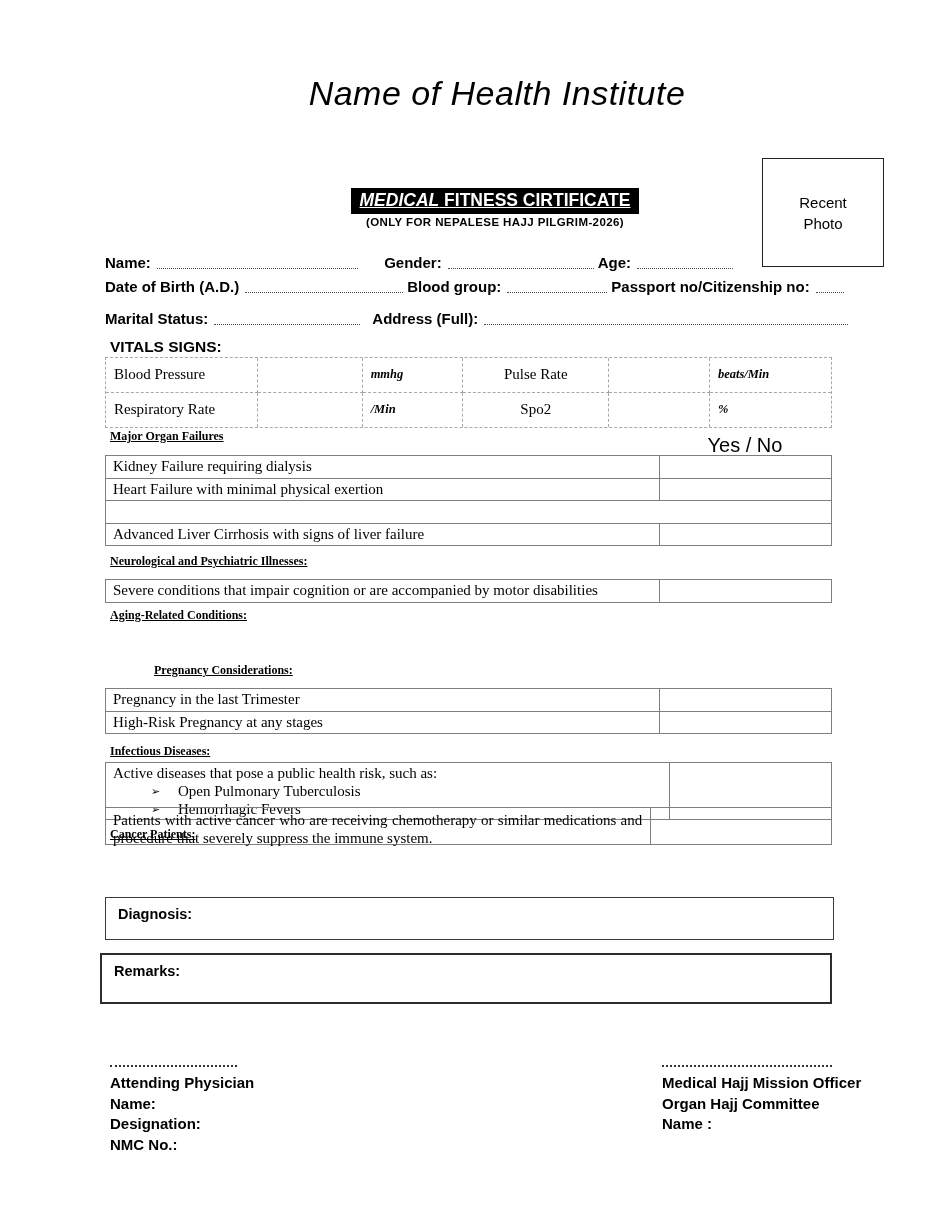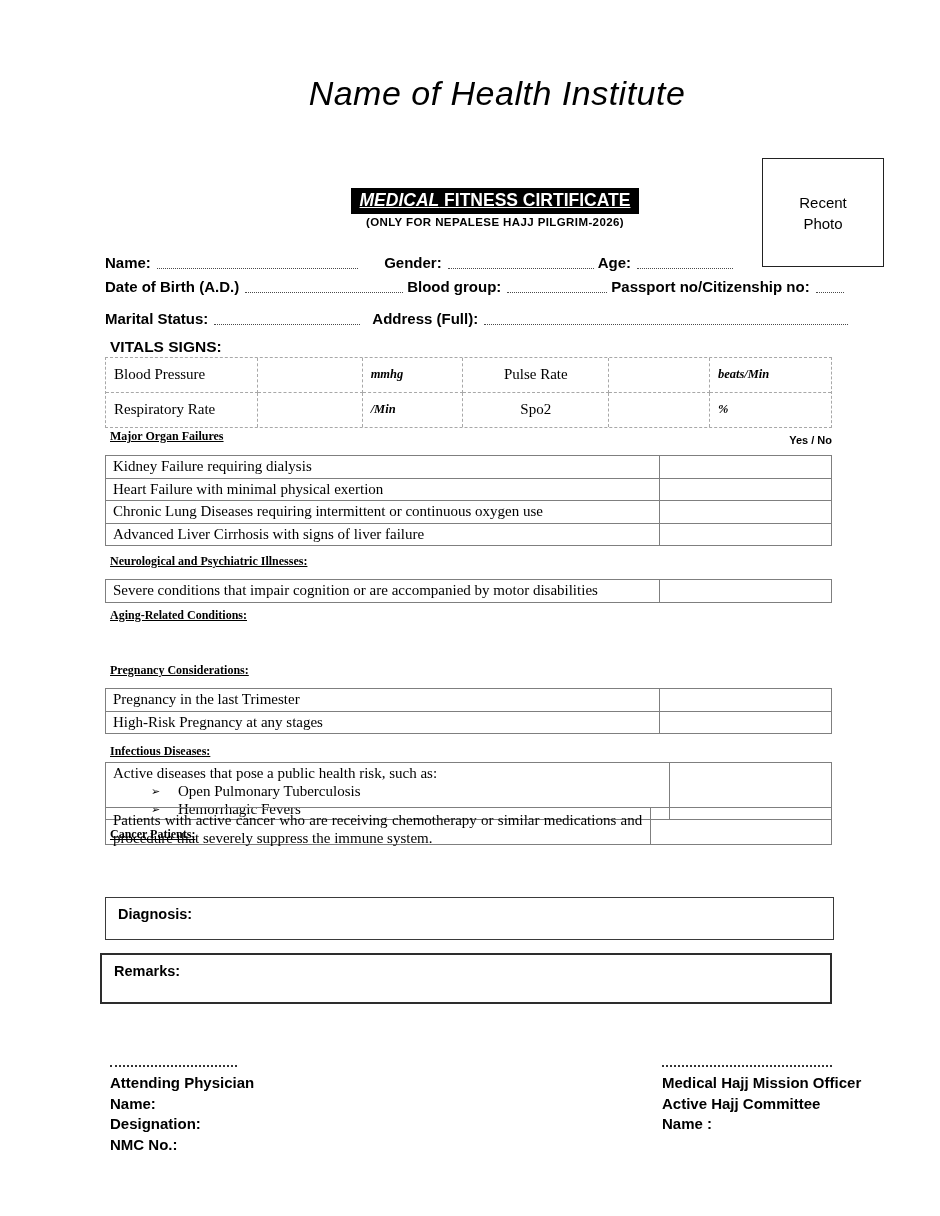--- a/index.html
+++ b/index.html
@@ -56,22 +56,22 @@
   .vitals > div:nth-child(n+7) { border-bottom:none; }
   .vitals .unit { font-weight:bold; font-style:italic; font-size:12.5px; }
   .vitals .center { justify-content:center; }
 
   
   .sec-heading {
     position:absolute; left:110px; font-family:"Liberation Serif",serif;
     font-weight:bold; font-size:12px; text-decoration:underline; white-space:nowrap;
   }
   .yesno {
-    position:absolute; left:658px; top:434px; width:174px; text-align:right;
-    font-weight:bold; font-size:11px;
+    position:absolute; left:658px; top:434px; width:174px; text-align:center;
+    font-weight:normal; font-size:20px;
   }
 
   
   .check-table {
     position:absolute; left:105px; width:727px; box-sizing:border-box;
     border:1px solid #7f7f7f; font-family:"Liberation Serif",serif; font-size:15px;
   }
   .check-row { display:flex; height:21.5px; border-bottom:1px solid #7f7f7f; }
   .check-row:last-child { border-bottom:none; }
   .check-label {
@@ -171,40 +171,39 @@
   <div class="check-table" style="top:455px;">
     <div class="check-row">
       <div class="check-label">Kidney Failure requiring dialysis</div>
       <div class="check-answer"></div>
     </div>
     <div class="check-row">
       <div class="check-label">Heart Failure with minimal physical exertion</div>
       <div class="check-answer"></div>
     </div>
     <div class="check-row">
-      <div class="check-label">Chronic Lung Diseases requiring intermittent or continuous oxygen use</div>
       <div class="check-answer"></div>
     </div>
     <div class="check-row">
       <div class="check-label">Advanced Liver Cirrhosis with signs of liver failure</div>
       <div class="check-answer"></div>
     </div>
   </div>
 
   <div class="sec-heading" style="top:554px;">Neurological and Psychiatric Illnesses:</div>
   <div class="check-table" style="top:579px;">
     <div class="check-row">
       <div class="check-label">Severe conditions that impair cognition or are accompanied by motor disabilities</div>
       <div class="check-answer"></div>
     </div>
   </div>
 
   <div class="sec-heading" style="top:608px;">Aging-Related Conditions:</div>
 
-  <div class="sec-heading" style="top:663px;">Pregnancy Considerations:</div>
+  <div class="sec-heading" style="top:663px;margin-left:44px;">Pregnancy Considerations:</div>
   <div class="check-table" style="top:688px;">
     <div class="check-row">
       <div class="check-label">Pregnancy in the last Trimester</div>
       <div class="check-answer"></div>
     </div>
     <div class="check-row">
       <div class="check-label">High-Risk Pregnancy at any stages</div>
       <div class="check-answer"></div>
     </div>
   </div>
@@ -243,17 +242,17 @@
     <div class="sig-dotted"></div>
     <div>Attending Physician</div>
     <div>Name:</div>
     <div>Designation:</div>
     <div>NMC No.:</div>
   </div>
 
   <div class="sig-block sig-right">
     <div class="sig-dotted"></div>
     <div>Medical Hajj Mission Officer</div>
-    <div>Active Hajj Committee</div>
+    <div>Organ Hajj Committee</div>
     <div>Name :</div>
   </div>
 
 </div>
 
 </body></html>

